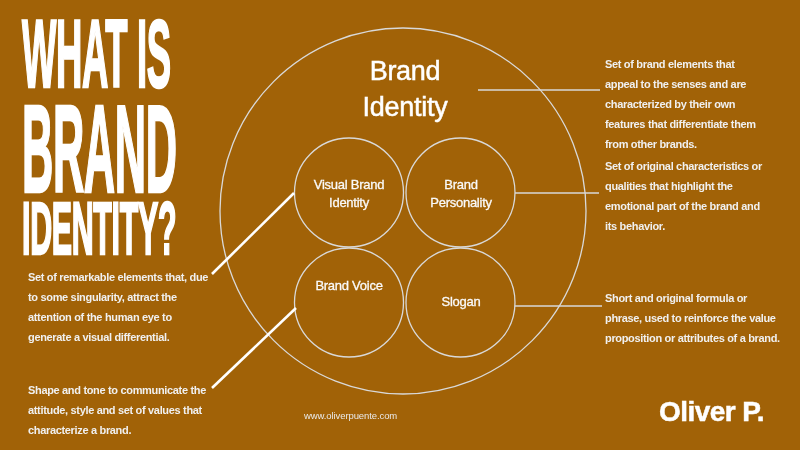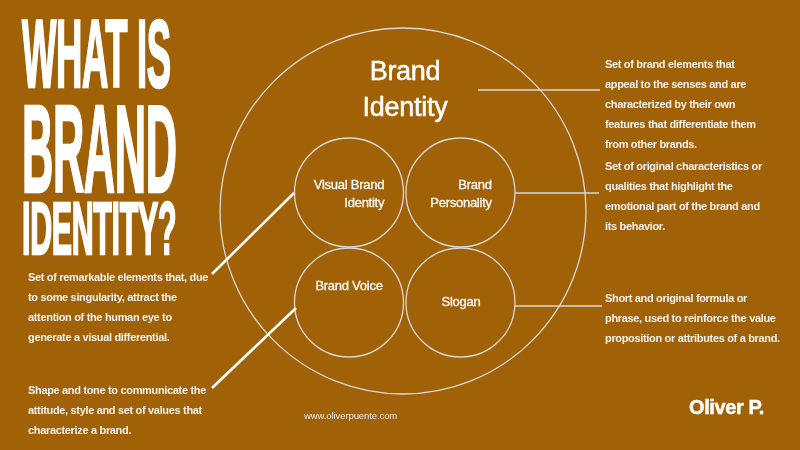--- a/index.html
+++ b/index.html
@@ -25,21 +25,21 @@
   .hl-2 { top:87px;  font-size:124px; transform:scaleX(0.35);  }
   .hl-3 { top:191px; font-size:75px;  transform:scaleX(0.405); }
 
   .dtitle {
     position:absolute; left:405px; top:89px; transform:translate(-50%,-50%);
     text-align:center; white-space:pre-line; color:#ffffff;
     font-size:27px; line-height:36px; letter-spacing:-0.01em;
     -webkit-text-stroke:0.5px #ffffff;
   }
   .clabel {
-    position:absolute; transform:translate(-50%,-50%); text-align:right;
+    position:absolute; transform:translate(-50%,-50%); text-align:center;
     white-space:pre-line; color:#fafafa; font-size:13px; line-height:17.5px;
     letter-spacing:-0.02em; -webkit-text-stroke:0.3px #fafafa;
   }
   .clabel-vbi    { left:349px; top:193px; }
   .clabel-bp     { left:461px; top:193px; }
   .clabel-bv     { left:349px; top:286px; }
   .clabel-slogan { left:461px; top:302px; }
 
   .note {
     position:absolute; white-space:pre-line; color:#f0f0f0;
@@ -50,21 +50,21 @@
   .note-right-1 { left:605px; top:54px;  }
   .note-right-2 { left:605px; top:156px; }
   .note-right-3 { left:605px; top:288px; }
 
   .website {
     position:absolute; left:304px; top:410px; width:200px; text-align:left;
     color:#e9e9e9; font-size:9.5px; letter-spacing:-0.01em;
   }
   .logo {
     position:absolute; left:564px; top:396px; width:200px; text-align:right;
-    color:#ffffff; font-size:20px; font-weight:bold; letter-spacing:-0.02em;
+    color:#ffffff; font-size:28px; font-weight:bold; letter-spacing:-0.02em;
     -webkit-text-stroke:0.5px #ffffff;
   }
 </style>
 </head>
 <body>
 
 <div class="stage">
 
   <svg class="diagram-svg" viewBox="0 0 800 450">
     <circle class="ring" cx="403" cy="211" r="183"></circle>

